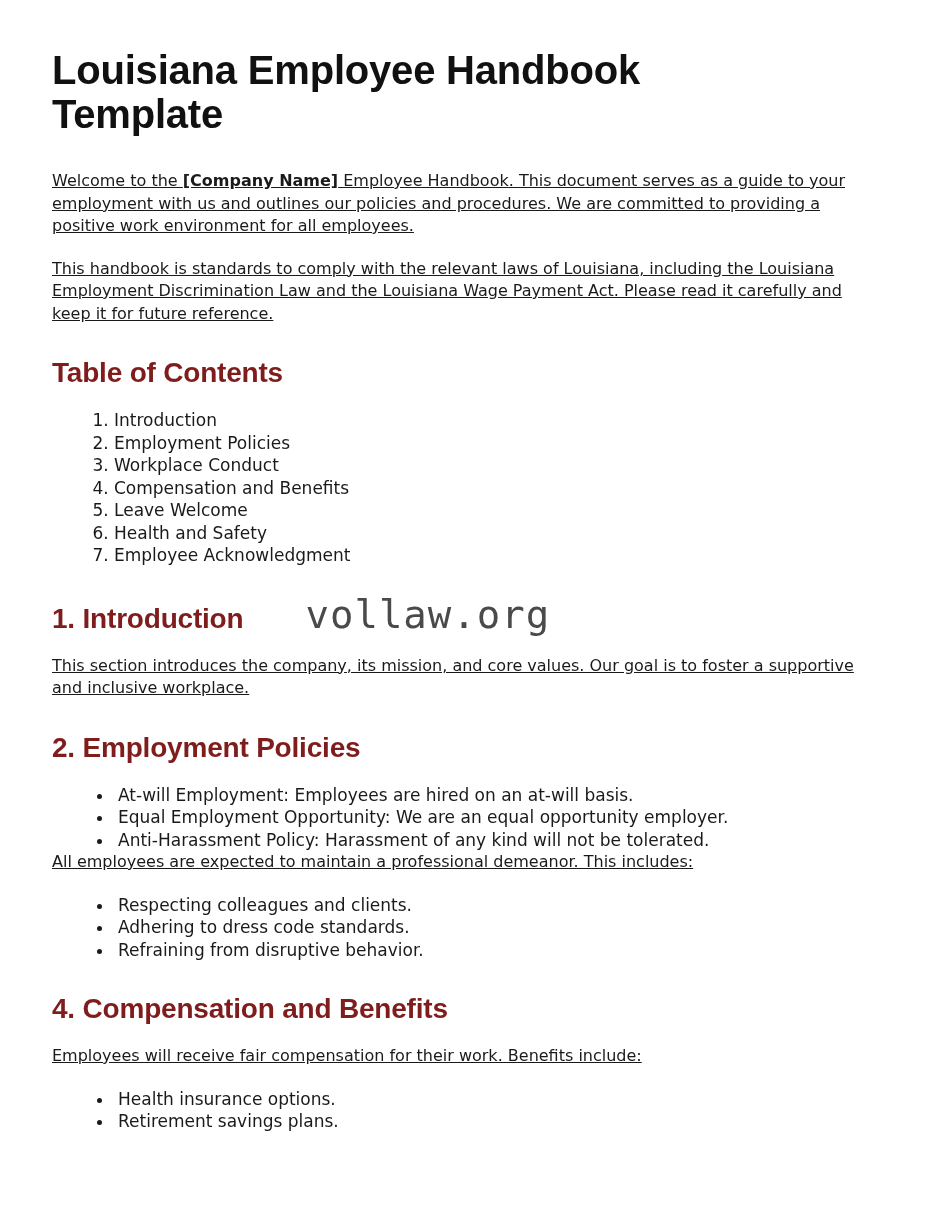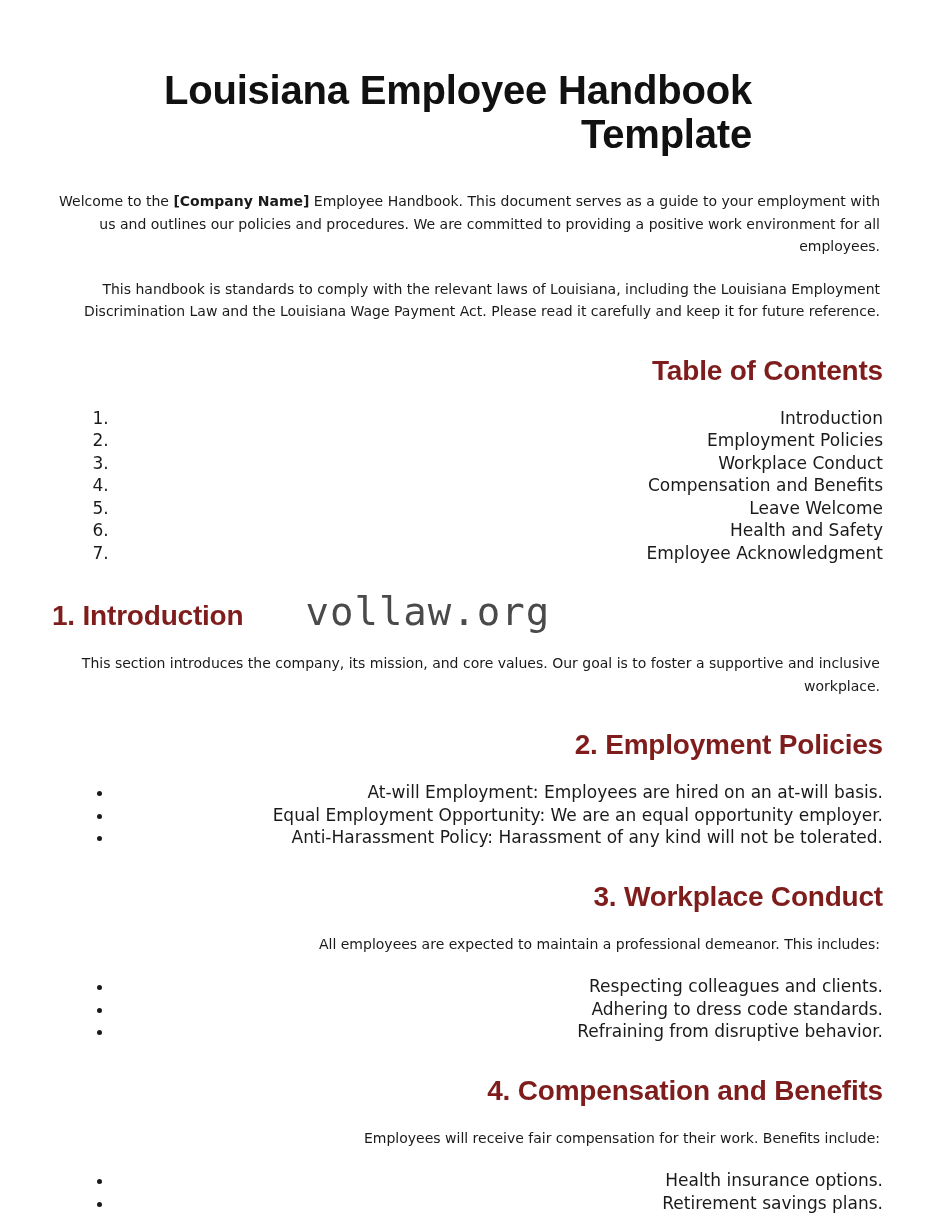--- a/index.html
+++ b/index.html
@@ -13,23 +13,22 @@
     overflow: hidden;
     font-family: "DejaVu Sans", "Liberation Sans", sans-serif;
     color: #1a1a1a;
     -webkit-font-smoothing: antialiased;
   }
   .page {
     position: relative;
     width: 943px;
     height: 1221px;
     box-sizing: border-box;
-    padding: 68px 60px 0 52px;
+    padding: 48px 60px 0 52px;
     background: #ffffff;
-    text-align: right;
   }
 
   h1.doc-title {
     font-family: "Liberation Sans", "DejaVu Sans", sans-serif;
     font-size: 40px;
     line-height: 44px;
     font-weight: bold;
     letter-spacing: -0.2px;
     margin: 0 0 34px 0;
     color: #111111;
@@ -40,25 +39,26 @@
     font-family: "Liberation Sans", "DejaVu Sans", sans-serif;
     font-size: 28px;
     line-height: 32px;
     font-weight: bold;
     letter-spacing: -0.2px;
     margin: 32px 0 20px 0;
     color: #7f1d1d;
   }
 
   p.body-text {
-    font-size: 14px;
+    font-size: 16px;
     line-height: 22.5px;
     margin: 0 0 20px 0;
     max-width: 828px;
     color: #1a1a1a;
+    text-decoration: underline;
   }
 
   .bold-inline { font-weight: bold; }
 
   ol.toc-list {
     margin: 0 0 0 0;
     padding-left: 62px;
     font-size: 17px;
     line-height: 22.5px;
   }
@@ -128,21 +128,20 @@
 
   <p class="body-text">This section introduces the company, its mission, and core values. Our goal is to foster a supportive and inclusive workplace.</p>
 
   <h2 class="section-head">2. Employment Policies</h2>
   <ul class="bullets">
     <li>At-will Employment: Employees are hired on an at-will basis.</li>
     <li>Equal Employment Opportunity: We are an equal opportunity employer.</li>
     <li>Anti-Harassment Policy: Harassment of any kind will not be tolerated.</li>
   </ul>
 
-  <h2 class="section-head">3. Workplace Conduct</h2>
   <p class="body-text">All employees are expected to maintain a professional demeanor. This includes:</p>
   <ul class="bullets">
     <li>Respecting colleagues and clients.</li>
     <li>Adhering to dress code standards.</li>
     <li>Refraining from disruptive behavior.</li>
   </ul>
 
   <h2 class="section-head">4. Compensation and Benefits</h2>
   <p class="body-text">Employees will receive fair compensation for their work. Benefits include:</p>
   <ul class="bullets">

